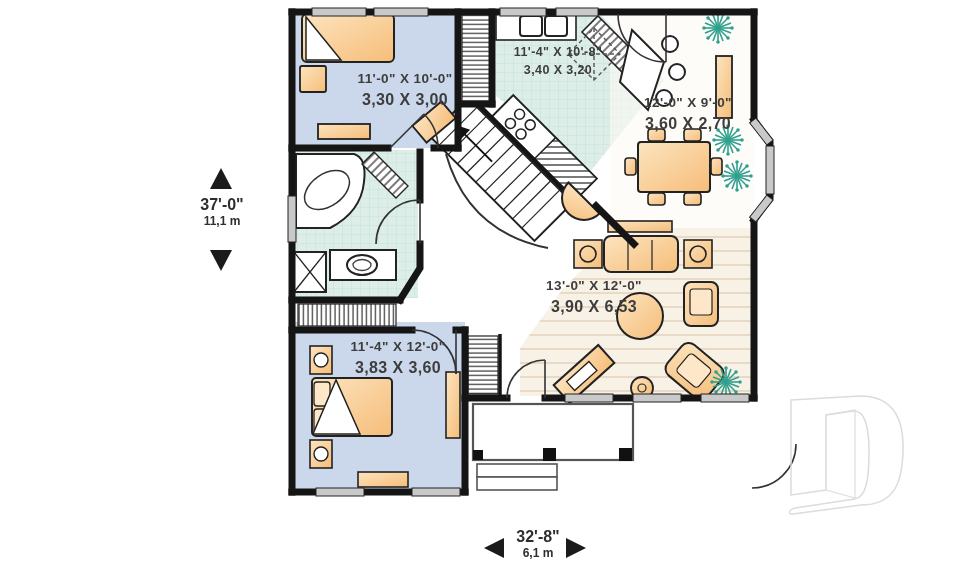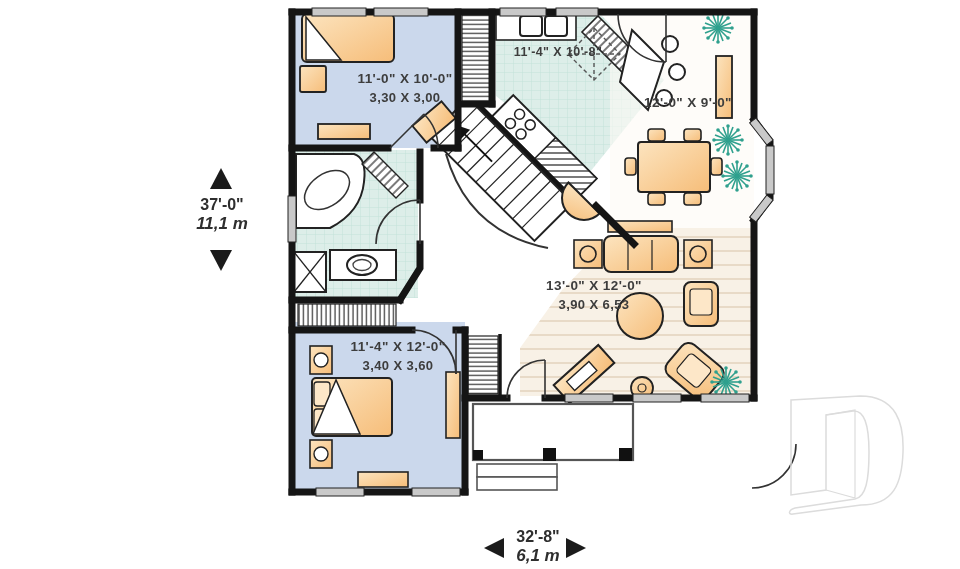--- a/index.html
+++ b/index.html
@@ -2,24 +2,24 @@
 <html><head>
 <meta charset="utf-8">
 <style>
   html,body{margin:0;padding:0;background:#ffffff;}
   #canvas{position:relative;width:960px;height:569px;background:#ffffff;overflow:hidden;
           font-family:"Liberation Sans", sans-serif;}
   svg{position:absolute;left:0;top:0;}
   .room-label{position:absolute;text-align:center;color:#3d3d3d;line-height:1.4;
               letter-spacing:.4px;font-weight:600;}
   .room-label .imp{font-size:13.5px;white-space:nowrap;}
-  .room-label .met{font-size:13px;white-space:nowrap;}
+  .room-label .met{font-size:16px;white-space:nowrap;}
   .dim-label{position:absolute;text-align:center;color:#2e2e2e;font-weight:600;}
   .dim-label .imp{font-size:16px;white-space:nowrap;}
-  .dim-label .met{font-size:17px;white-space:nowrap;font-style:italic;}
+  .dim-label .met{font-size:12px;white-space:nowrap;}
   .arr{position:absolute;width:0;height:0;}
   .arr-up{border-left:11px solid transparent;border-right:11px solid transparent;
           border-bottom:21px solid #1b1b1b;}
   .arr-down{border-left:11px solid transparent;border-right:11px solid transparent;
           border-top:21px solid #1b1b1b;}
   .arr-left{border-top:10px solid transparent;border-bottom:10px solid transparent;
           border-right:20px solid #1b1b1b;}
   .arr-right{border-top:10px solid transparent;border-bottom:10px solid transparent;
           border-left:20px solid #1b1b1b;}
 </style>
@@ -324,34 +324,36 @@
   </g>
 </svg>
 
 <div class="room-label" style="left:320px;top:70px;width:170px;">
   <div class="imp">11'-0" X 10'-0"</div>
   <div class="met">3,30 X 3,00</div>
 </div>
 
 <div class="room-label" style="left:492px;top:44px;width:132px;font-size:12px;">
   <div class="imp" style="font-size:12.5px">11'-4" X 10'-8"</div>
+  <div class="met" style="font-size:12.5px">3,40 X 3,20</div>
 </div>
 
 <div class="room-label" style="left:618px;top:94px;width:140px;">
   <div class="imp">12'-0" X 9'-0"</div>
+  <div class="met">3,60 X 2,70</div>
 </div>
 
 <div class="room-label" style="left:520px;top:277px;width:148px;">
   <div class="imp">13'-0" X 12'-0"</div>
   <div class="met">3,90 X 6,53</div>
 </div>
 
 <div class="room-label" style="left:328px;top:338px;width:140px;">
   <div class="imp">11'-4" X 12'-0"</div>
-  <div class="met">3,40 X 3,60</div>
+  <div class="met">3,83 X 3,60</div>
 </div>
 
 <div class="arr arr-up" style="left:210px;top:168px;"></div>
 <div class="dim-label" style="left:182px;top:196px;width:80px;">
   <div class="imp">37'-0"</div>
   <div class="met">11,1 m</div>
 </div>
 <div class="arr arr-down" style="left:210px;top:250px;"></div>
 
 <div class="arr arr-left" style="left:484px;top:538px;"></div>

